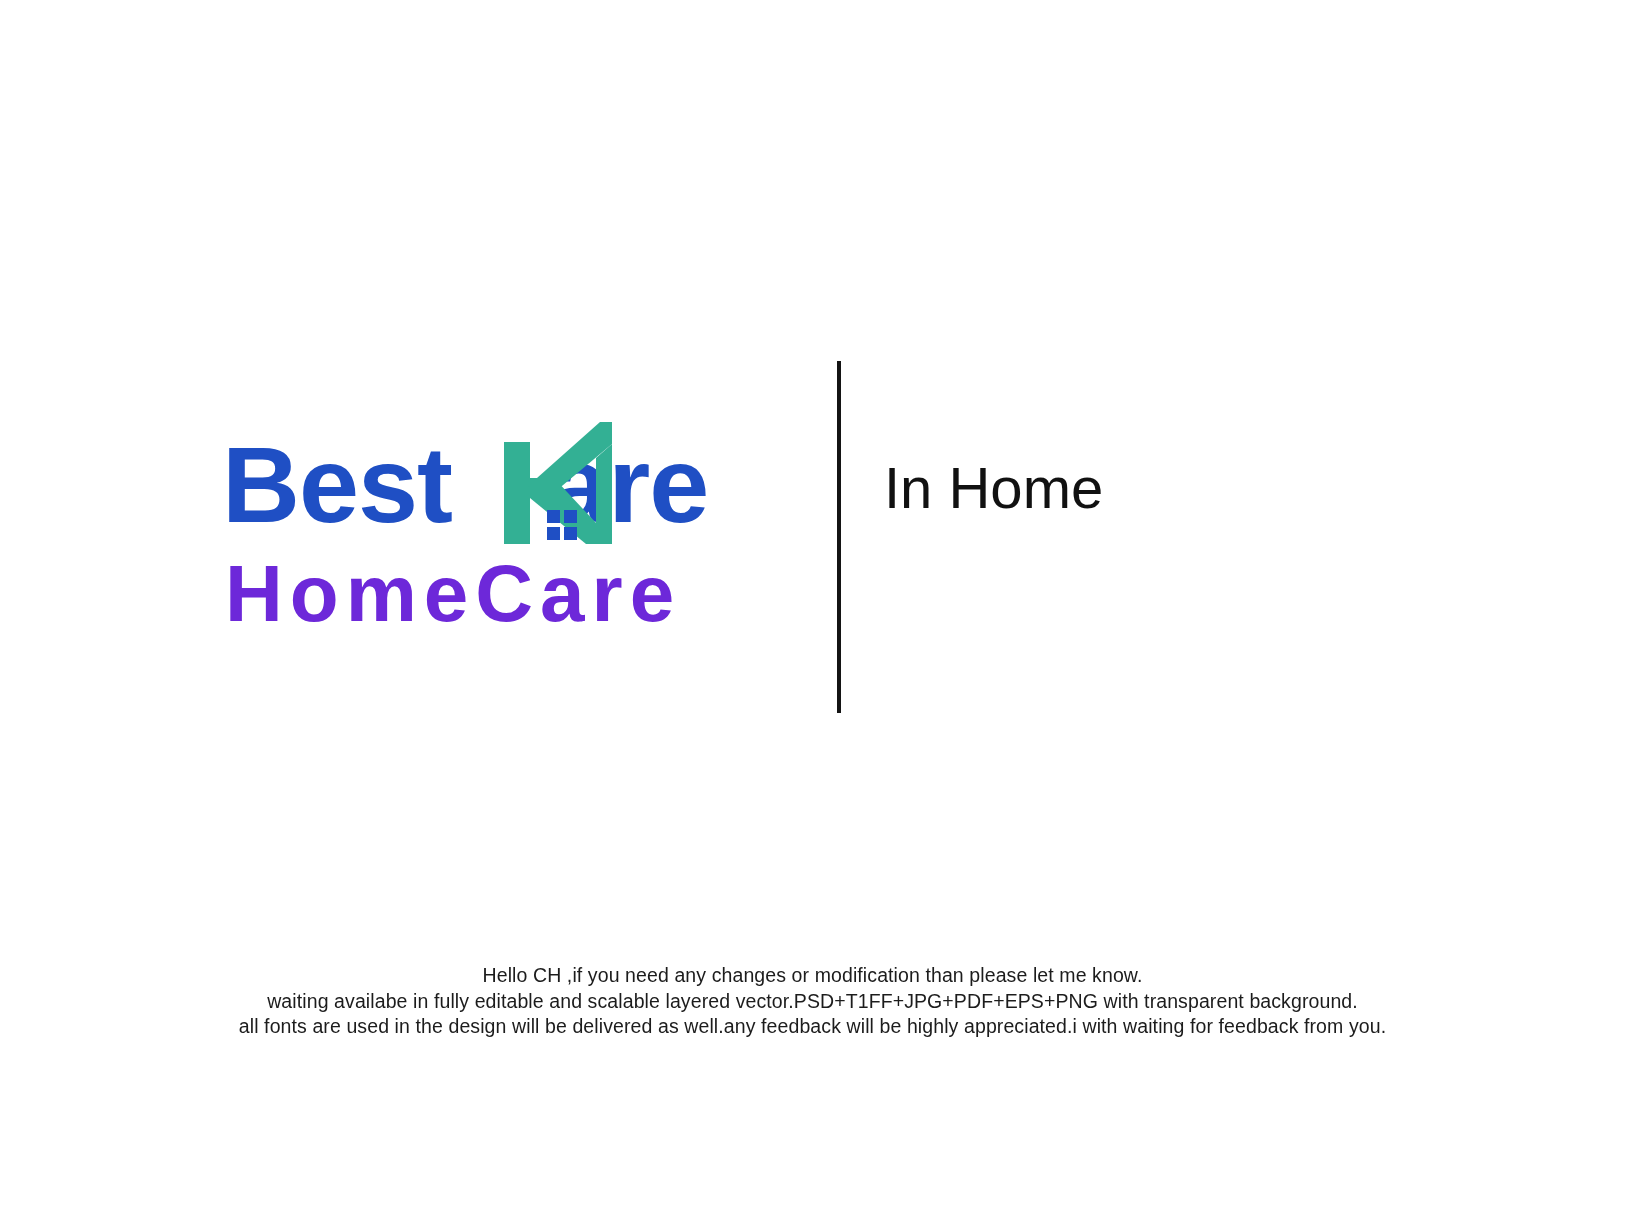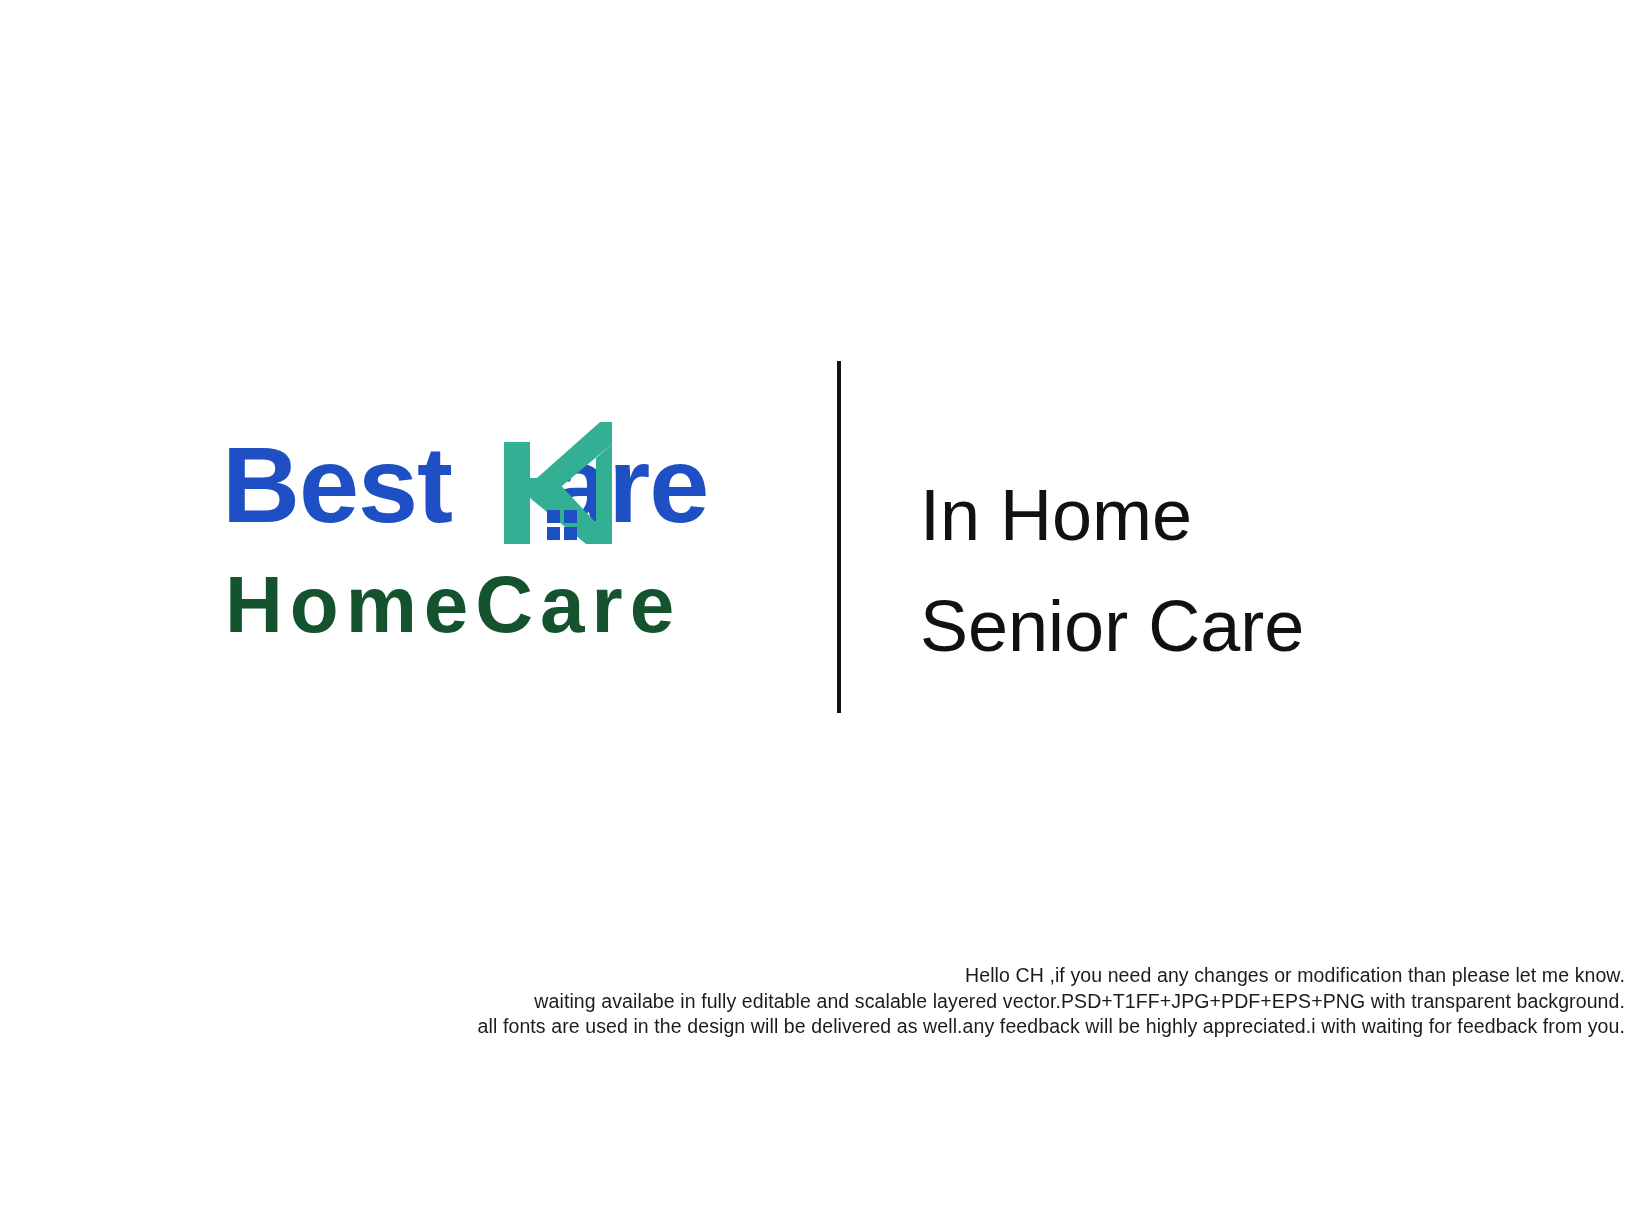--- a/index.html
+++ b/index.html
@@ -63,72 +63,71 @@
     left: 282px;
     top: -3px;
     width: 108px;
     height: 122px;
     pointer-events: none;
   }
 
   .wordmark-bottom {
     position: absolute;
     left: 3px;
-    top: 135px;
+    top: 124px;
     height: 90px;
     line-height: 90px;
     font-family: "Liberation Sans", sans-serif;
     font-weight: bold;
     font-size: 80px;
     letter-spacing: 7px;
-    color: #14532d;
+    color: #6d28d9;
     white-space: nowrap;
   }
 
   
   .divider {
     position: absolute;
     left: 837px;
     top: 361px;
     width: 4px;
     height: 352px;
     background: #141414;
   }
 
   
   .tagline {
     position: absolute;
     left: 884px;
-    top: 460px;
+    top: 432px;
     width: 660px;
     color: #111111;
     font-family: "Liberation Sans", sans-serif;
     font-weight: normal;
-    font-size: 72px;
+    font-size: 58px;
     line-height: 111px;
     letter-spacing: 0px;
     white-space: nowrap;
-    margin-left: 36px;
   }
   .tagline-line { display: block; }
 
   
   .footer-note {
     position: absolute;
     left: 0;
     top: 963px;
     width: 1625px;
     text-align: center;
     color: #1c1c1c;
     font-family: "Liberation Sans", sans-serif;
     font-size: 19.5px;
     line-height: 25.5px;
     letter-spacing: 0.1px;
   }
-  .footer-line { display: block; white-space: nowrap; text-align: right; }
+  .footer-line { display: block; white-space: nowrap; }
 </style>
 </head>
 <body>
 
 <div class="lockup">
 
   <div class="logo-left">
 
     <div class="wordmark-top">
       <span class="seg-best">Best</span><span class="k-slot"></span><span class="seg-are">are</span>
@@ -151,21 +150,20 @@
     </div>
 
     <div class="wordmark-bottom">HomeCare</div>
 
   </div>
 
   <div class="divider"></div>
 
   <div class="tagline">
     <span class="tagline-line">In Home</span>
-    <span class="tagline-line">Senior Care</span>
   </div>
 
   <div class="footer-note">
     <span class="footer-line">Hello CH ,if you need any changes or modification than please let me know.</span>
     <span class="footer-line">waiting availabe in fully editable and scalable layered vector.PSD+T1FF+JPG+PDF+EPS+PNG with transparent background.</span>
     <span class="footer-line">all fonts are used in the design will be delivered as well.any feedback will be highly appreciated.i with waiting for feedback from you.</span>
   </div>
 
 </div>
 

